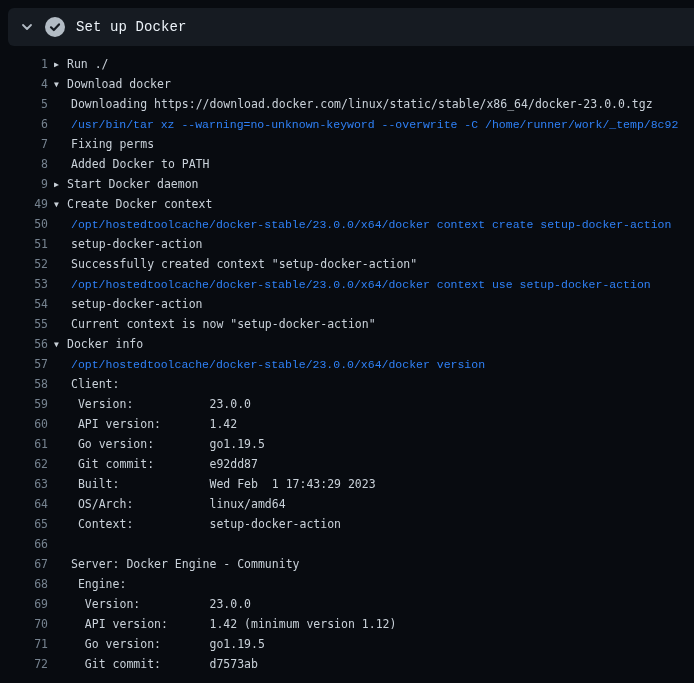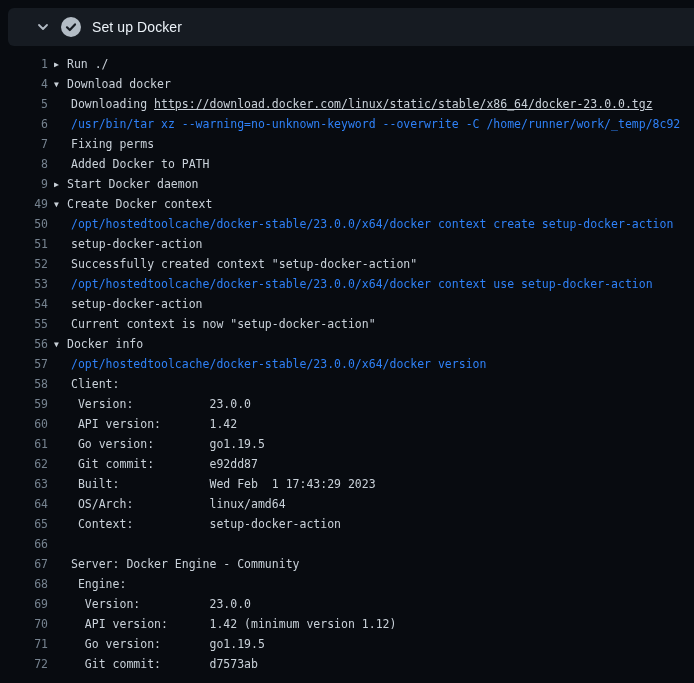--- a/index.html
+++ b/index.html
@@ -19,23 +19,24 @@
   }
   
   .step-header{
     margin:8px 0 0 8px;
     width:calc(100% - 8px);
     height:38px;
     background:var(--header-bg);
     border-radius:6px 0 0 6px;
     display:flex;
     align-items:center;
-    padding-left:28px;
+    padding-left:12px;
     gap:11px;
     cursor:pointer;
+    font-family:Liberation Mono, monospace;
   }
   .step-header .chev{display:flex;align-items:center;}
   .step-header .title{
     color:var(--title-color);
     font-size:14px;
     font-weight:500;
     letter-spacing:.1px;
   }
   
   .log{
@@ -69,24 +70,23 @@
   .content.child{padding-left:17px;}
   .tri{
     display:inline-block;
     width:13px;
     font-size:8px;
     color:var(--log-text);
     cursor:pointer;
     vertical-align:1px;
   }
   .p-plain{color:var(--log-text);margin-top:36px;}
-  .p-command{color:var(--command-blue);}
+  .p-command{color:var(--command-blue);font-family:Liberation Mono, monospace;}
   .p-link{
     color:var(--log-text);
-    text-decoration:underline;
     cursor:pointer;
     text-align:center;
   }
 </style>
 </head>
 <body>
 
 <div class="step-header">
   <span class="chev">
     <svg width="14" height="14" viewBox="0 0 14 14">

